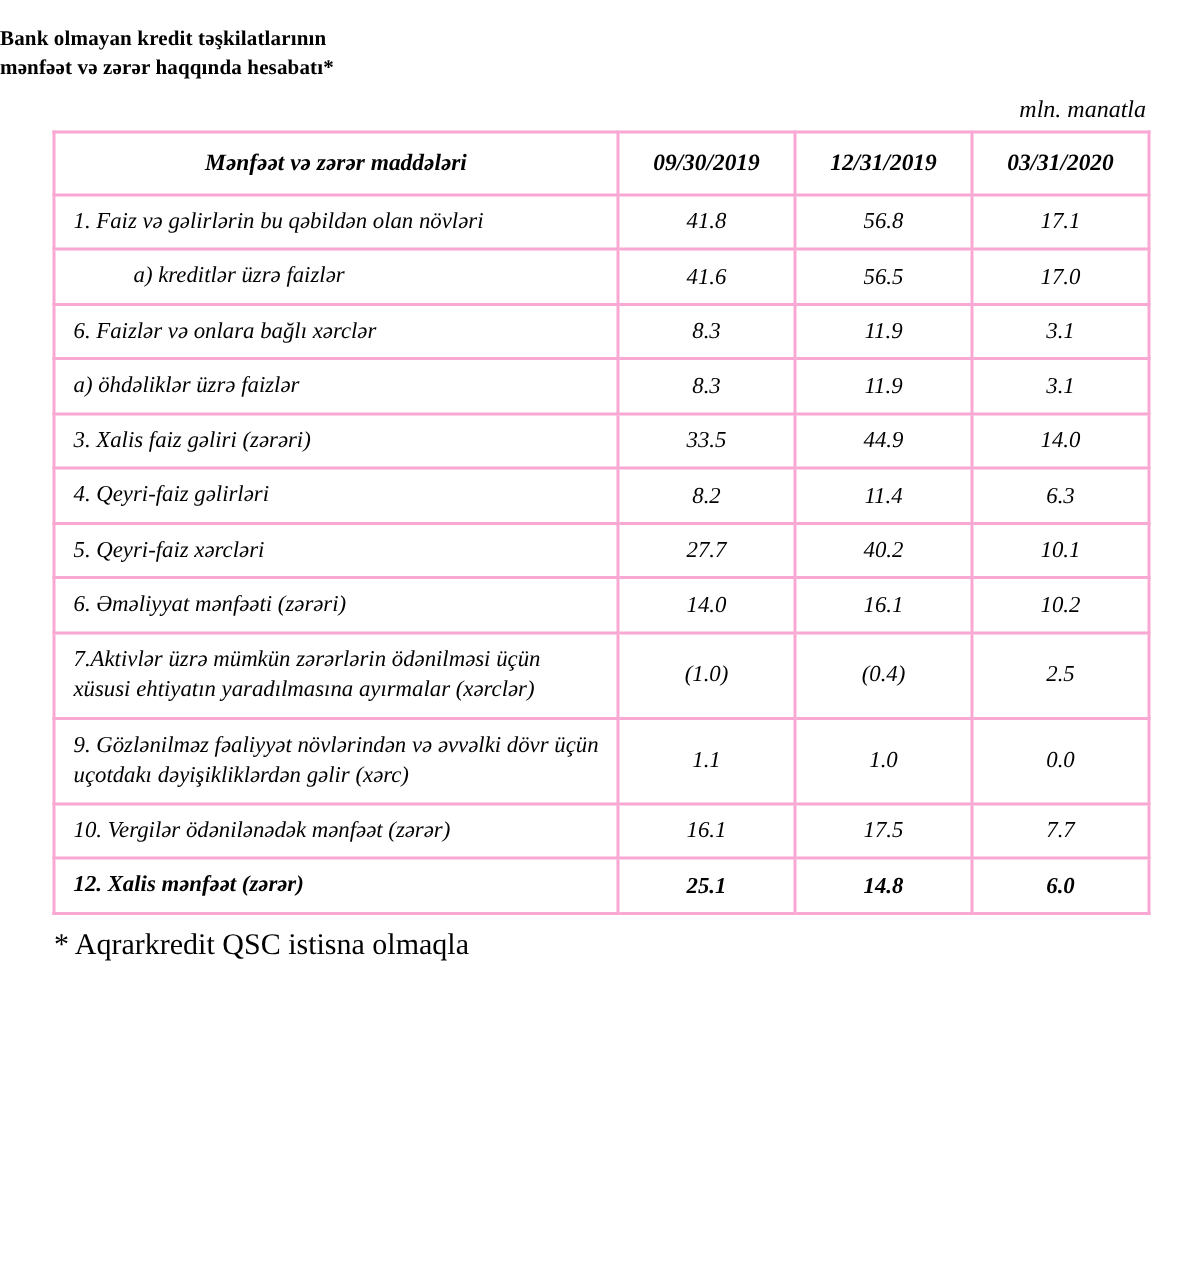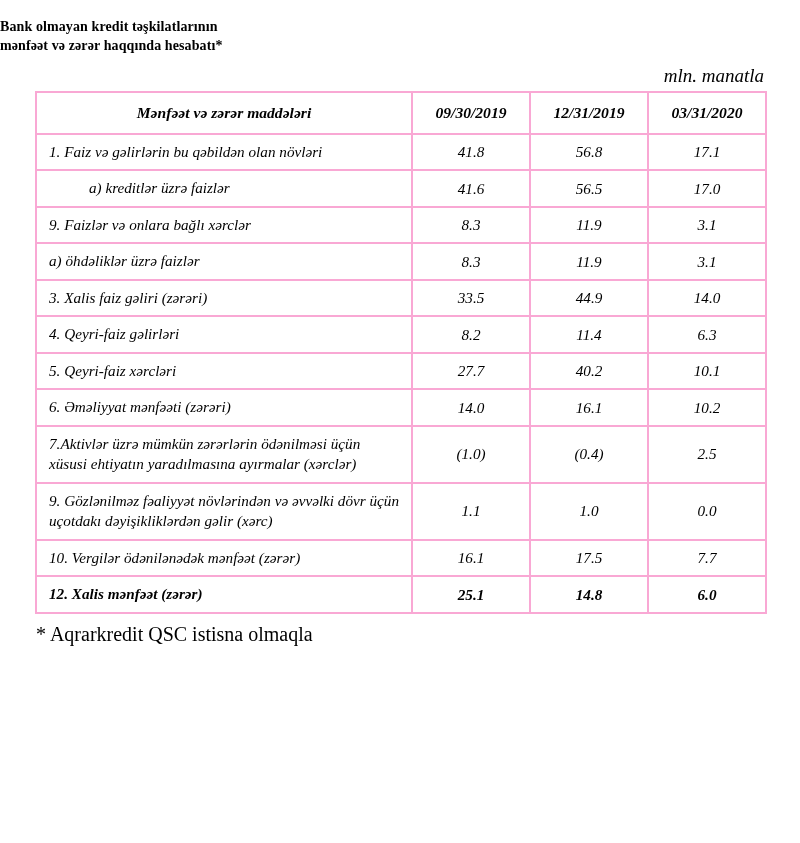--- a/index.html
+++ b/index.html
@@ -27,21 +27,21 @@
     font-weight: bold;
     font-size: 14px;
     line-height: 1.35;
     padding-top: 18px;
     letter-spacing: 0.1px;
   }
   .title .line1, .title .line2 { display: block; }
   .units {
     text-align: right;
     font-style: italic;
-    font-size: 19px;
+    font-size: 16px;
     padding-right: 36px;
     padding-top: 9px;
     padding-bottom: 4px;
   }
   table.report {
     border-collapse: collapse;
     width: 730px;
     margin: 0 0 0 35px;
     table-layout: fixed;
     font-size: 15.2px;
@@ -116,21 +116,21 @@
         <td class="val">56.8</td>
         <td class="val">17.1</td>
       </tr>
       <tr>
         <td class="label indent-a">a) kreditlər üzrə faizlər</td>
         <td class="val">41.6</td>
         <td class="val">56.5</td>
         <td class="val">17.0</td>
       </tr>
       <tr>
-        <td class="label">9. Faizlər və onlara bağlı xərclər</td>
+        <td class="label">6. Faizlər və onlara bağlı xərclər</td>
         <td class="val">8.3</td>
         <td class="val">11.9</td>
         <td class="val">3.1</td>
       </tr>
       <tr>
         <td class="label">a) öhdəliklər üzrə faizlər</td>
         <td class="val">8.3</td>
         <td class="val">11.9</td>
         <td class="val">3.1</td>
       </tr>

